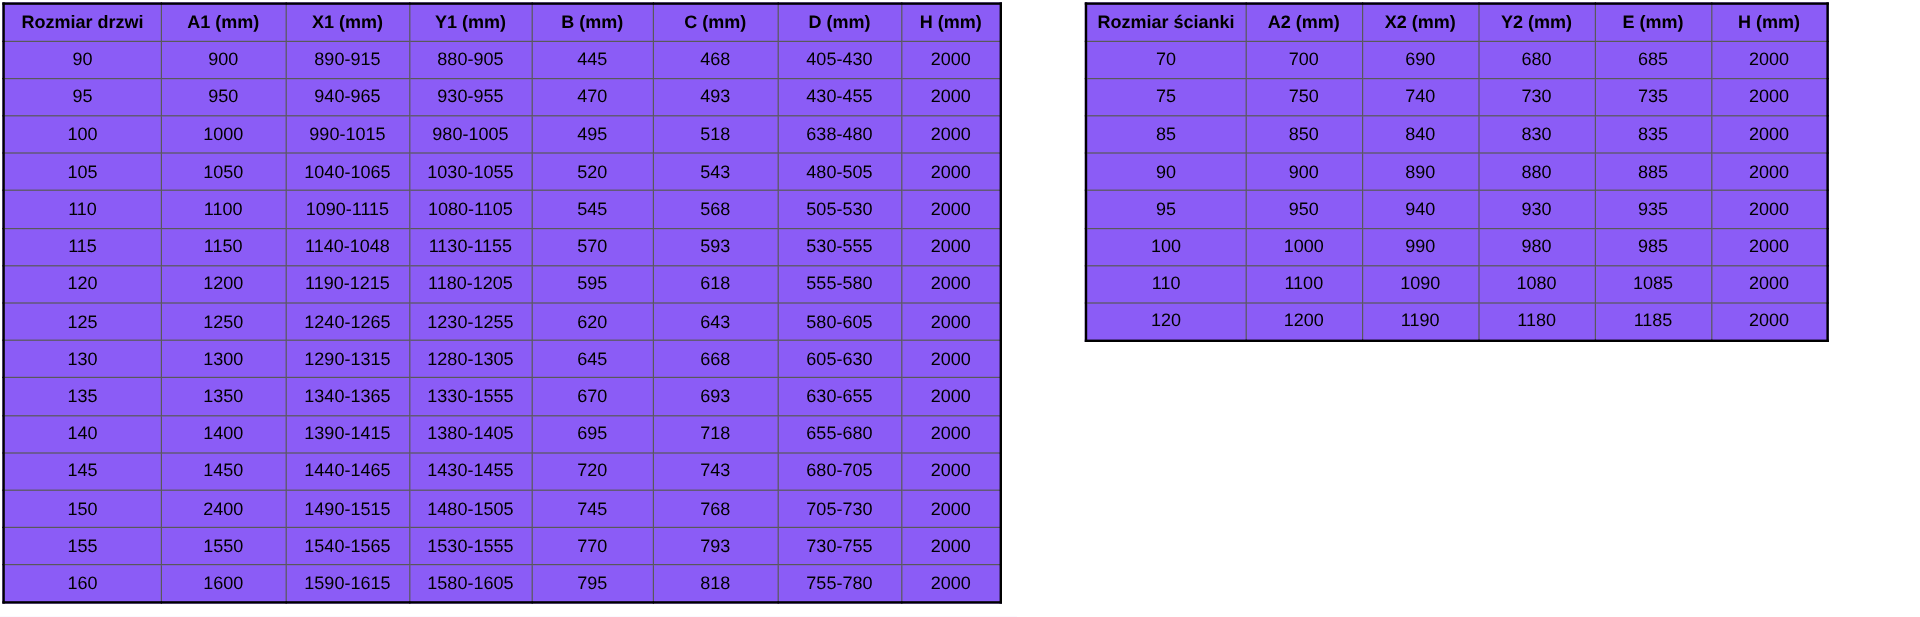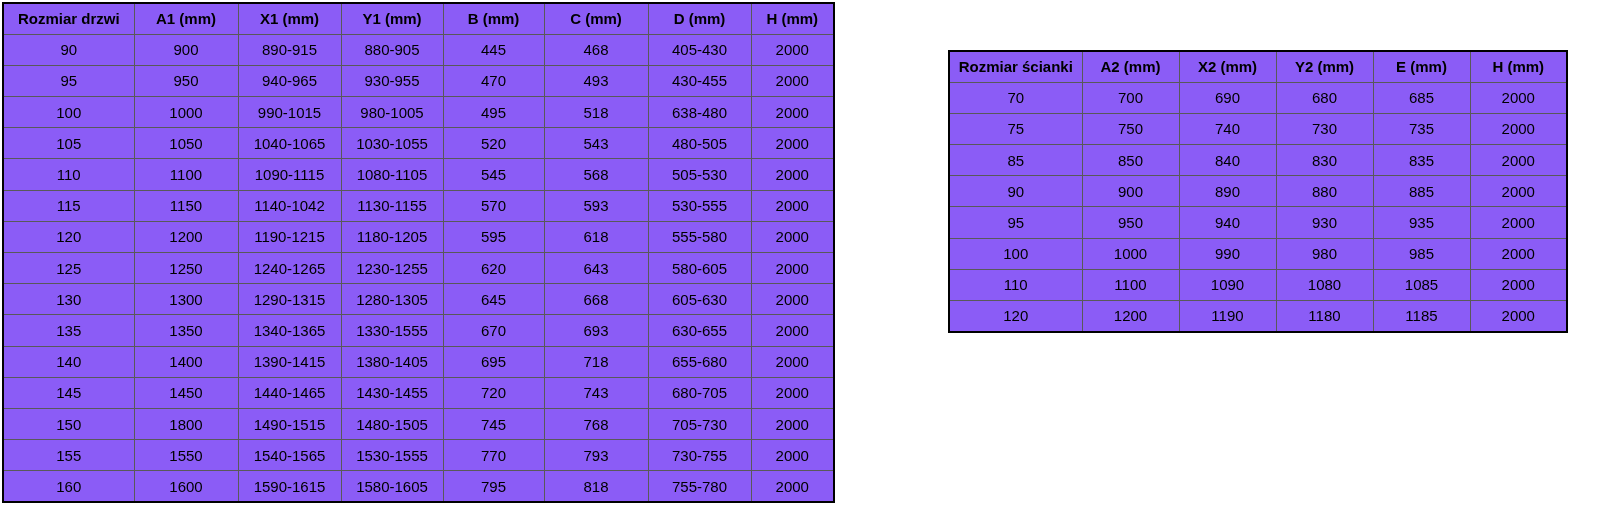--- a/index.html
+++ b/index.html
@@ -16,21 +16,21 @@
   }
   .size-table {
     position: absolute;
     top: 2px;
     border-collapse: collapse;
     table-layout: fixed;
     background: #8b5cf6;
     border: 2px solid #000000;
   }
   #door-table { left: 2px; }
-  #wall-table { left: 948px; margin-top: 48px; }
+  #wall-table { left: 904px; }
   .size-table th,
   .size-table td {
     border: 1px solid #595959;
     text-align: center;
     vertical-align: middle;
     font-size: 15px;
     padding: 0 2px;
     white-space: nowrap;
     overflow: hidden;
   }
@@ -116,21 +116,21 @@
         <td>1080-1105</td>
         <td>545</td>
         <td>568</td>
         <td>505-530</td>
         <td>2000</td>
       </tr>
 
       <tr>
         <td>115</td>
         <td>1150</td>
-        <td>1140-1042</td>
+        <td>1140-1048</td>
         <td>1130-1155</td>
         <td>570</td>
         <td>593</td>
         <td>530-555</td>
         <td>2000</td>
       </tr>
 
       <tr>
         <td>120</td>
         <td>1200</td>
@@ -192,21 +192,21 @@
         <td>1440-1465</td>
         <td>1430-1455</td>
         <td>720</td>
         <td>743</td>
         <td>680-705</td>
         <td>2000</td>
       </tr>
 
       <tr>
         <td>150</td>
-        <td>1800</td>
+        <td>2400</td>
         <td>1490-1515</td>
         <td>1480-1505</td>
         <td>745</td>
         <td>768</td>
         <td>705-730</td>
         <td>2000</td>
       </tr>
 
       <tr>
         <td>155</td>

